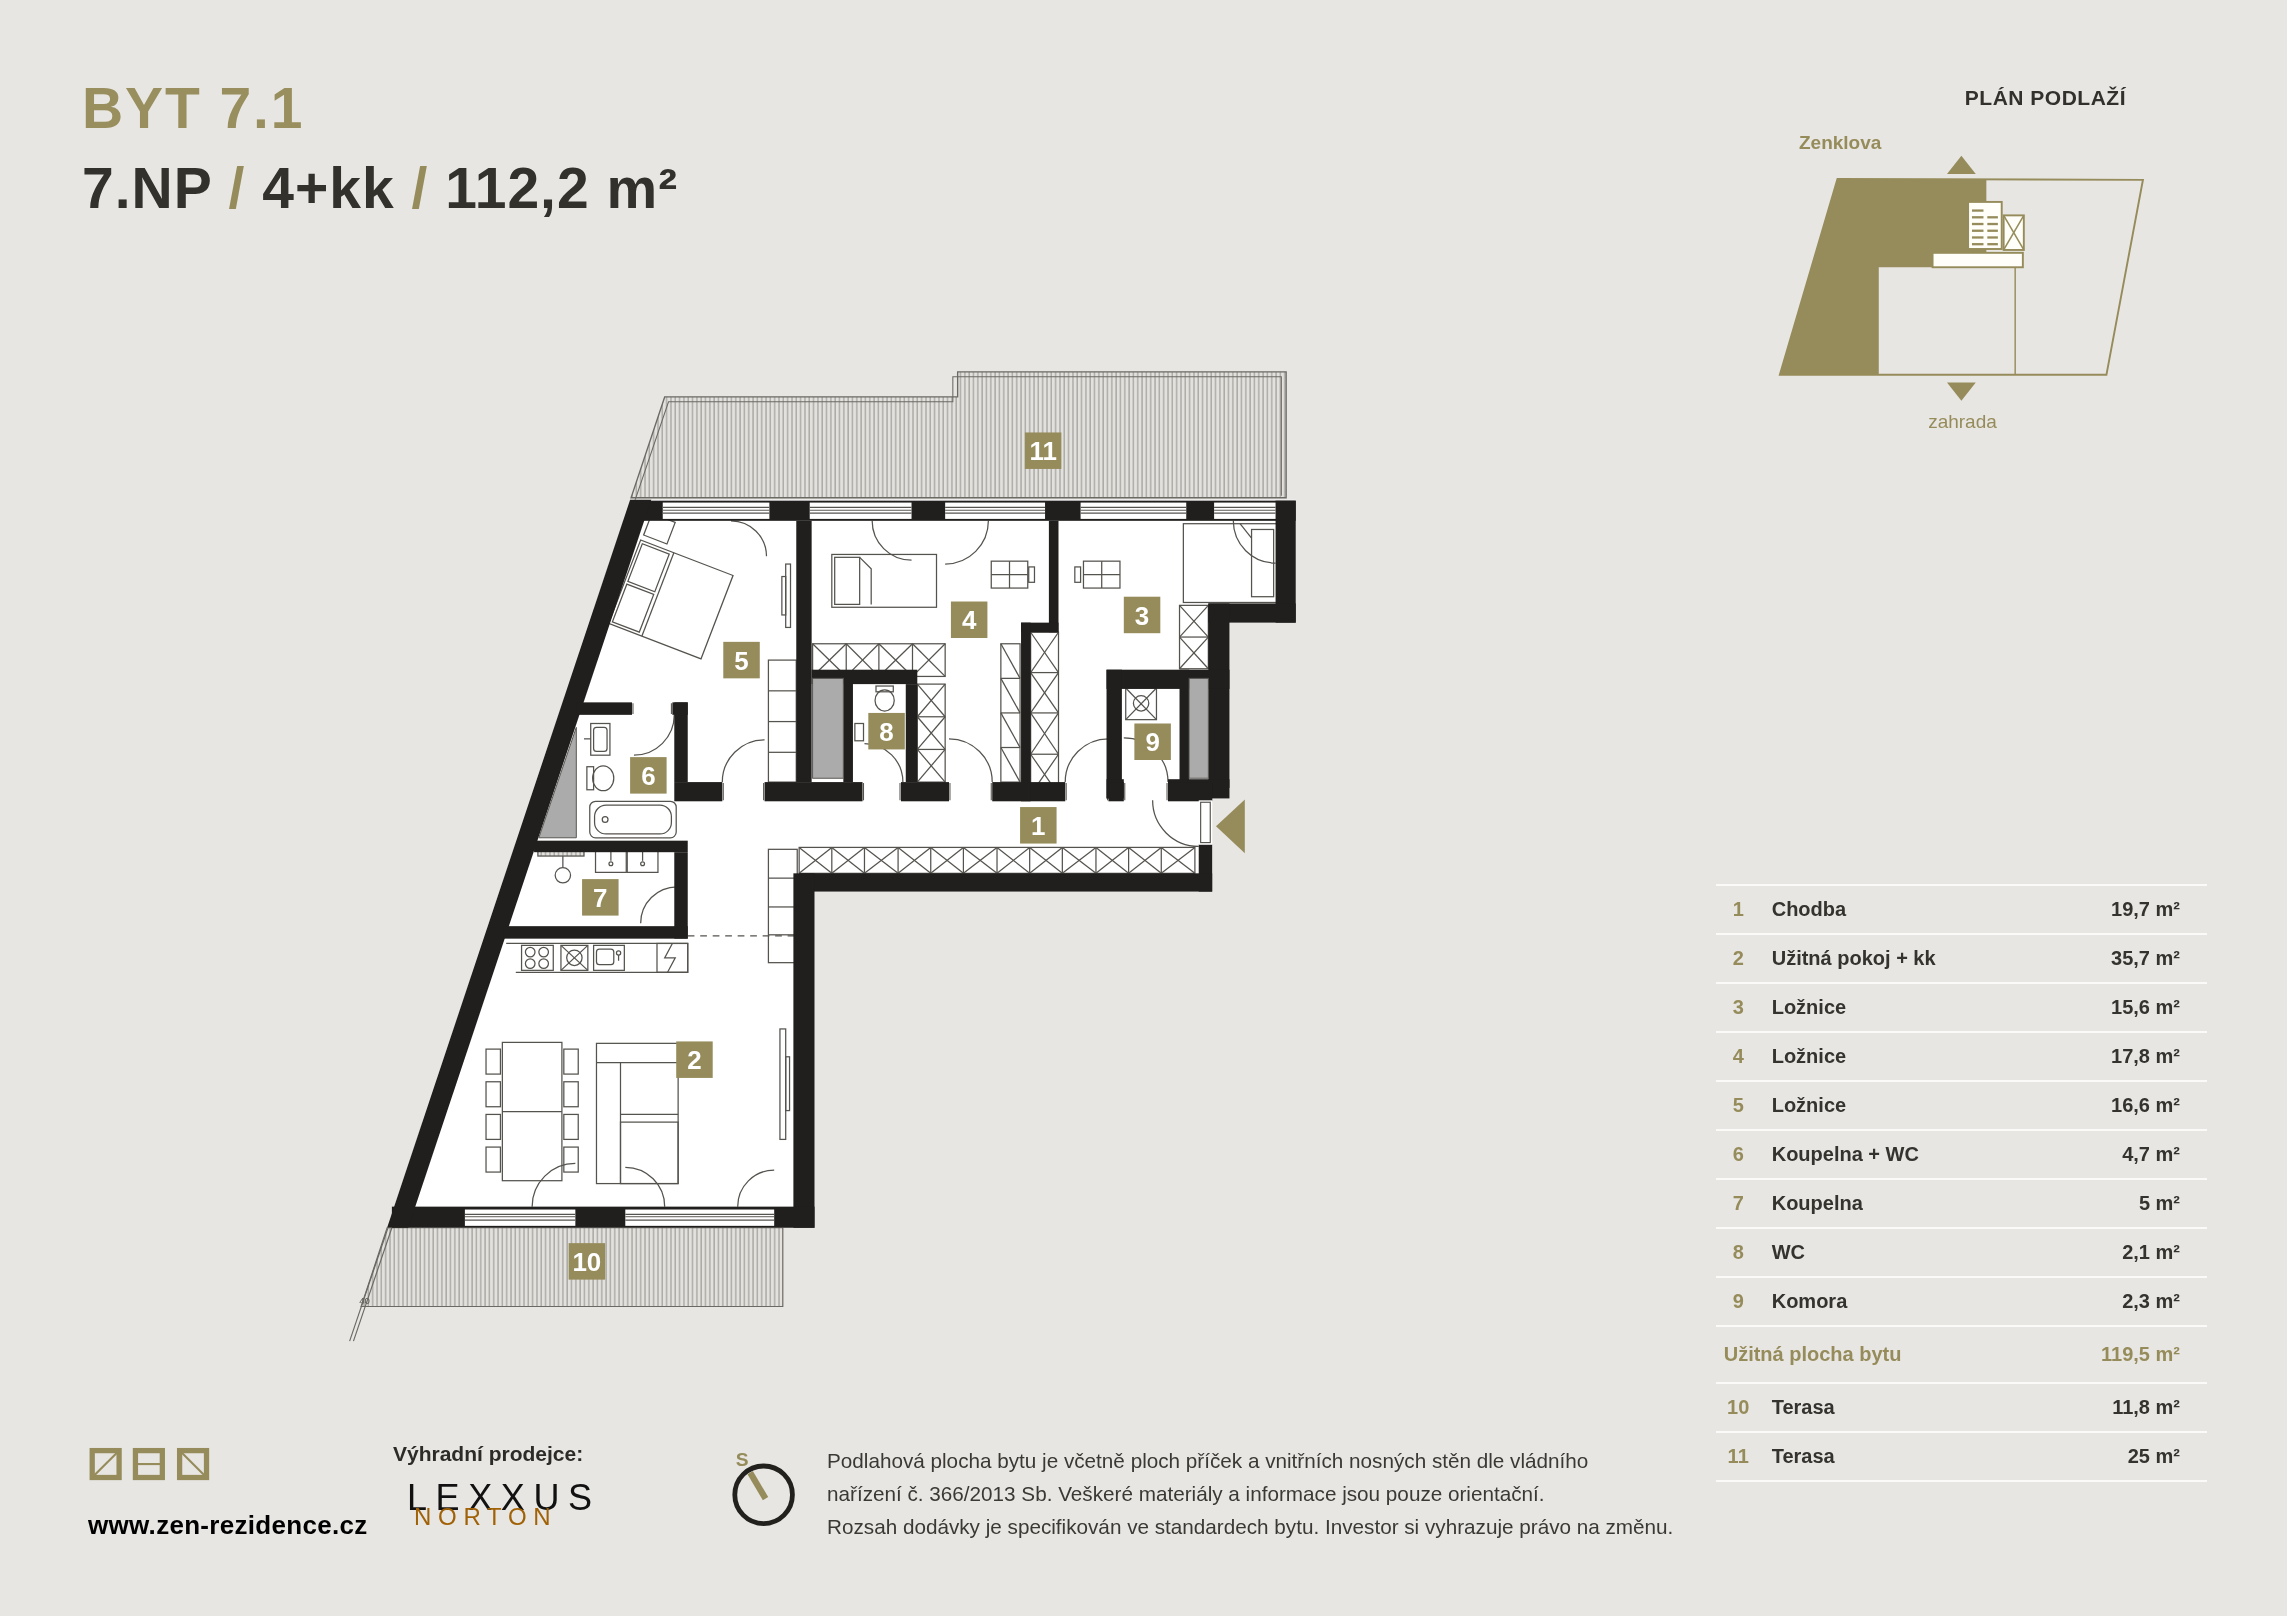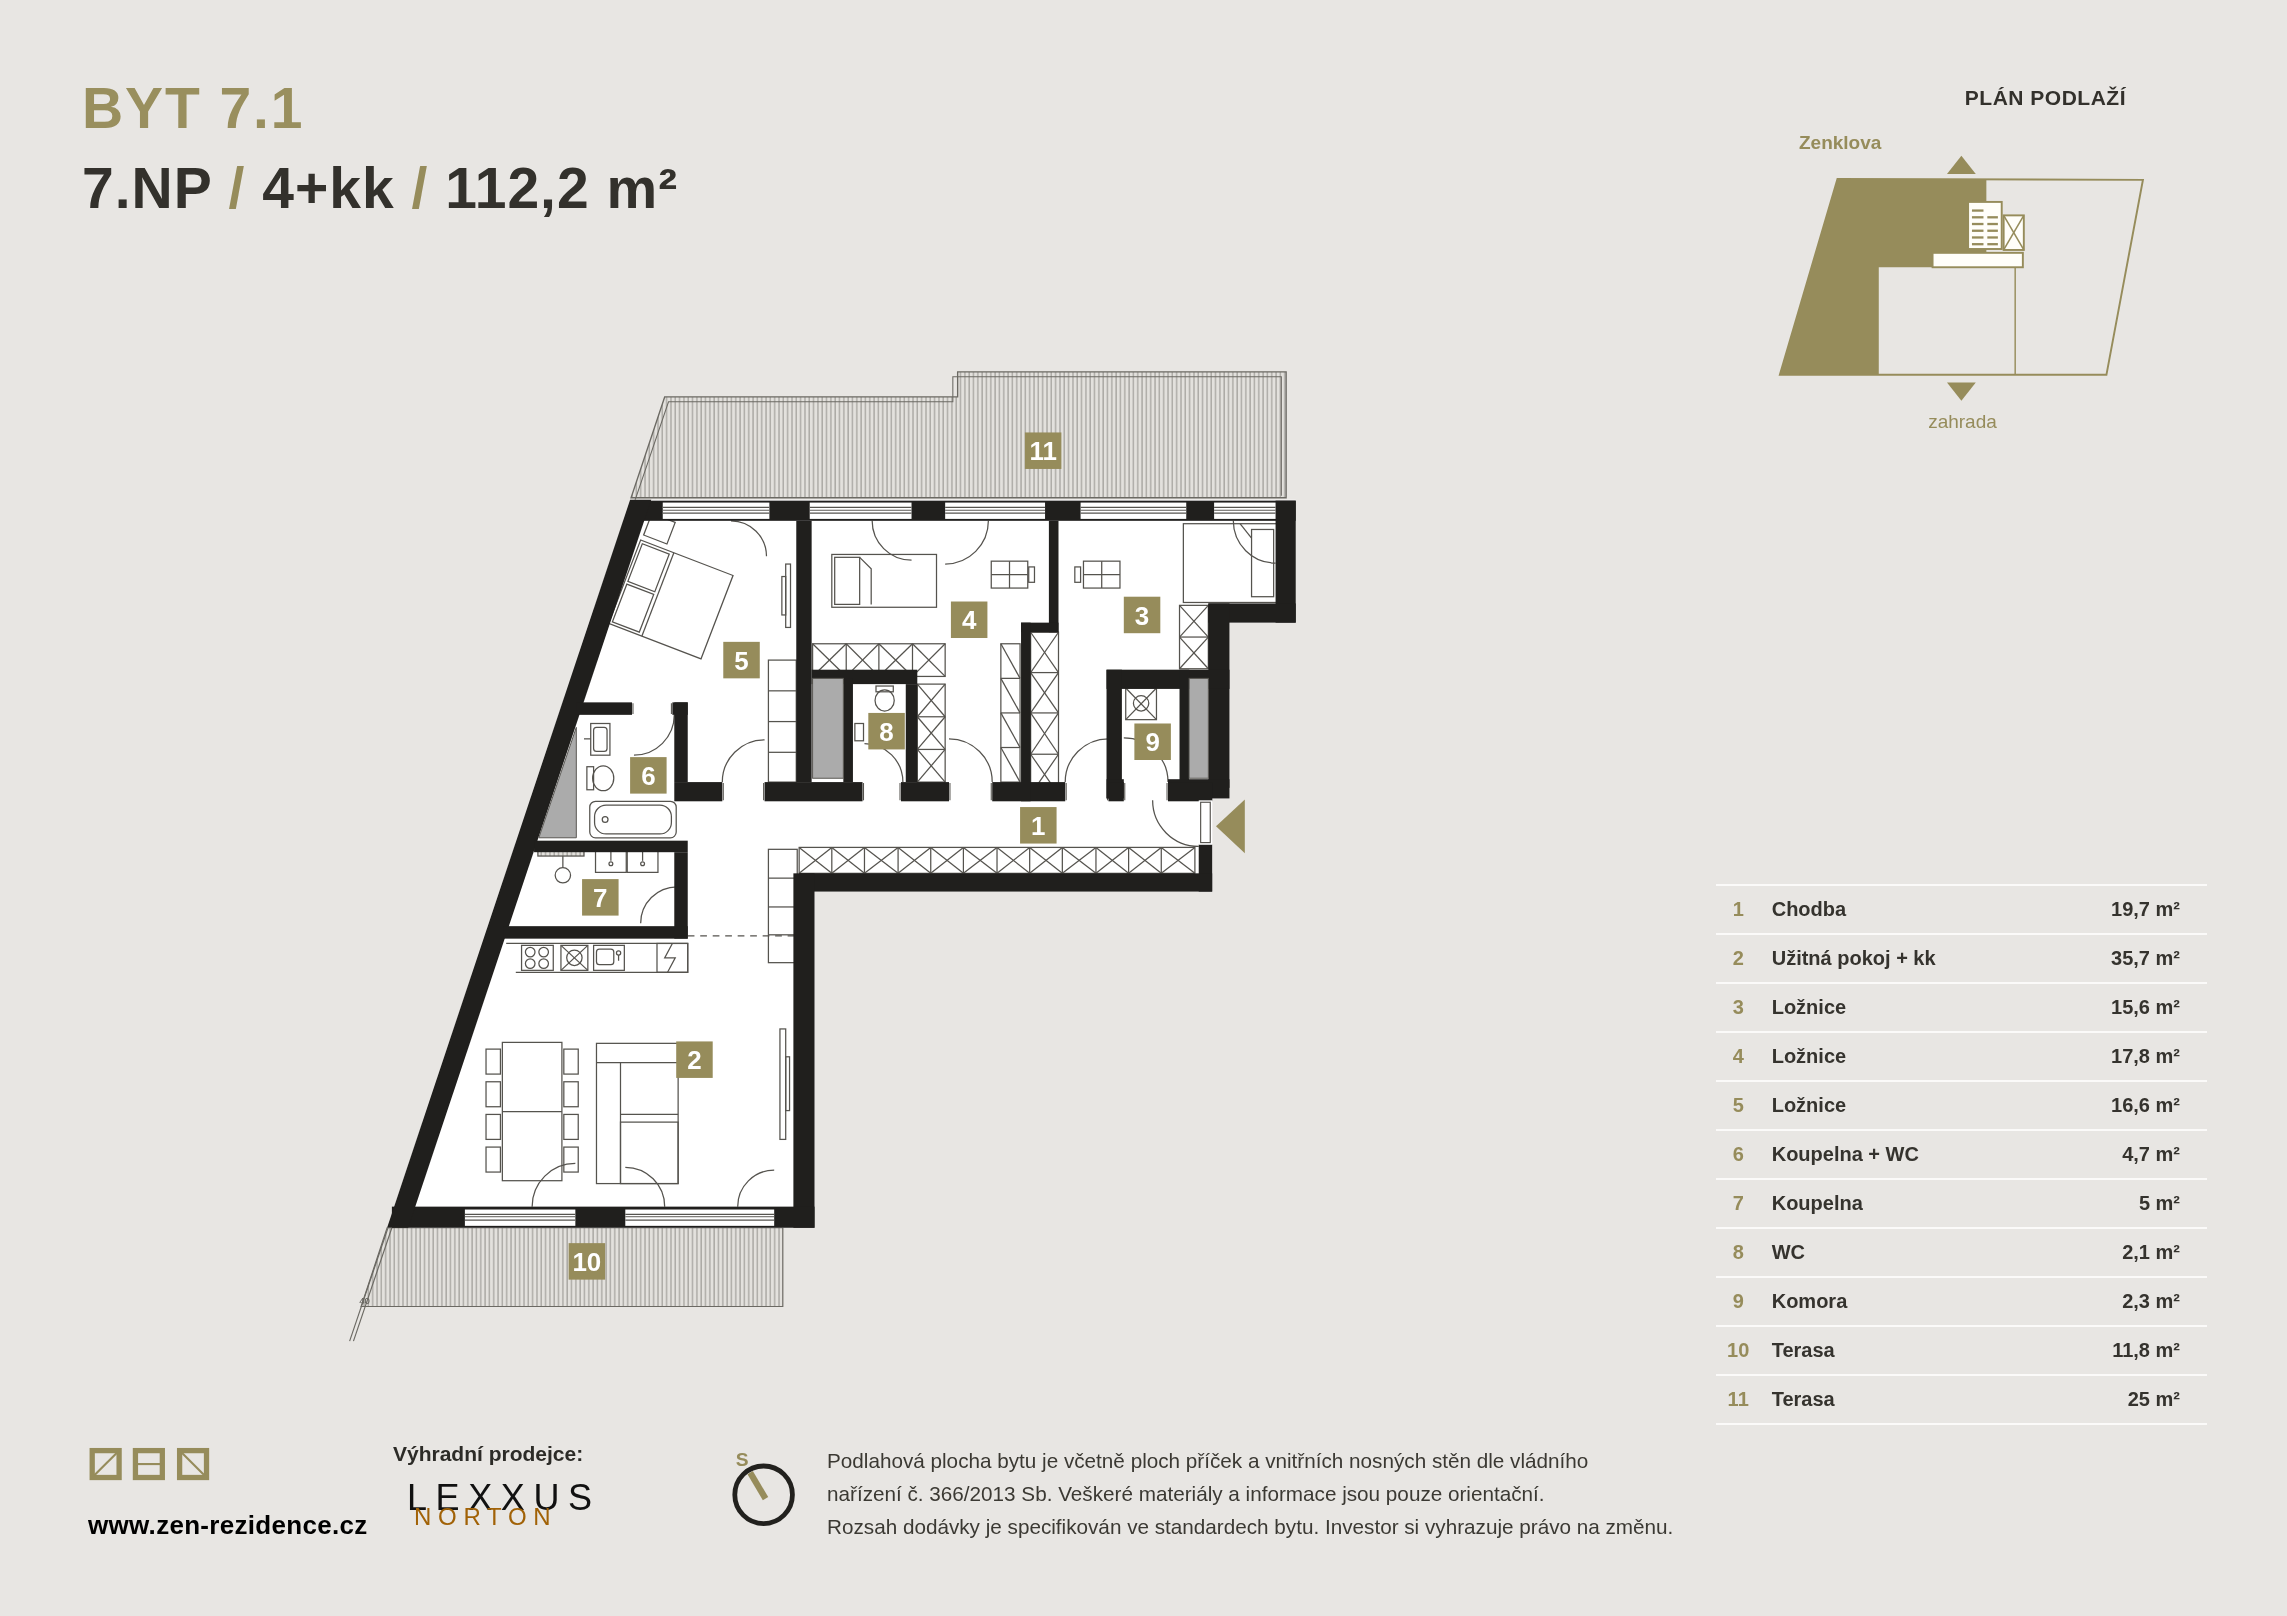--- a/index.html
+++ b/index.html
@@ -91,20 +91,24 @@
       <span class="l">WC</span>
       <span class="v">2,1 m²</span>
     </div>
 
 <div class="row">
       <span class="n">9</span>
       <span class="l">Komora</span>
       <span class="v">2,3 m²</span>
     </div>
 
+<div class="row srow" style="height:57px">
+      <span class="l">Užitná plocha bytu</span>
+      <span class="v">119,5 m²</span>
+    </div>
 
 
 <div class="row">
       <span class="n" style="margin-left:7.7px;width:29px">10</span>
       <span class="l">Terasa</span>
       <span class="v">11,8 m²</span>
     </div>
 
 <div class="row">
       <span class="n" style="margin-left:7.7px;width:29px">11</span>

